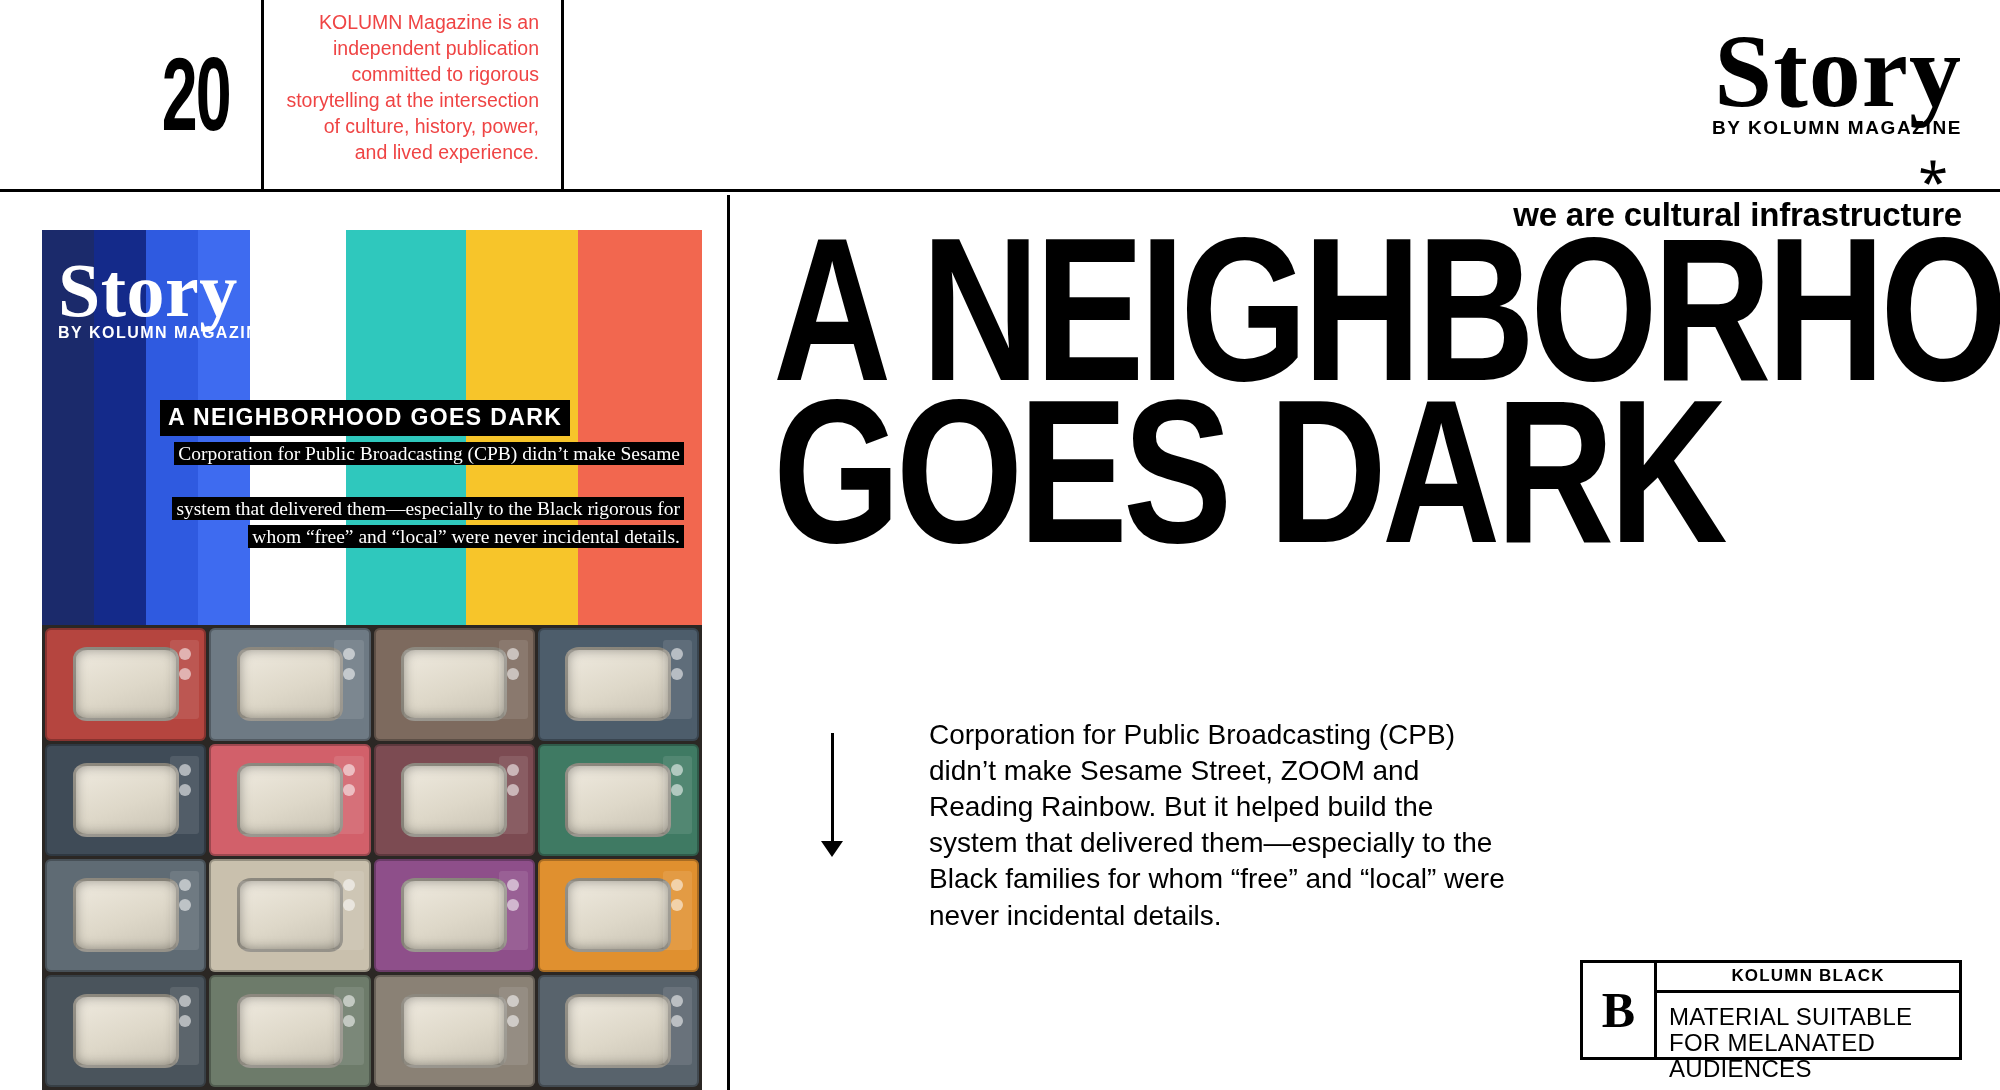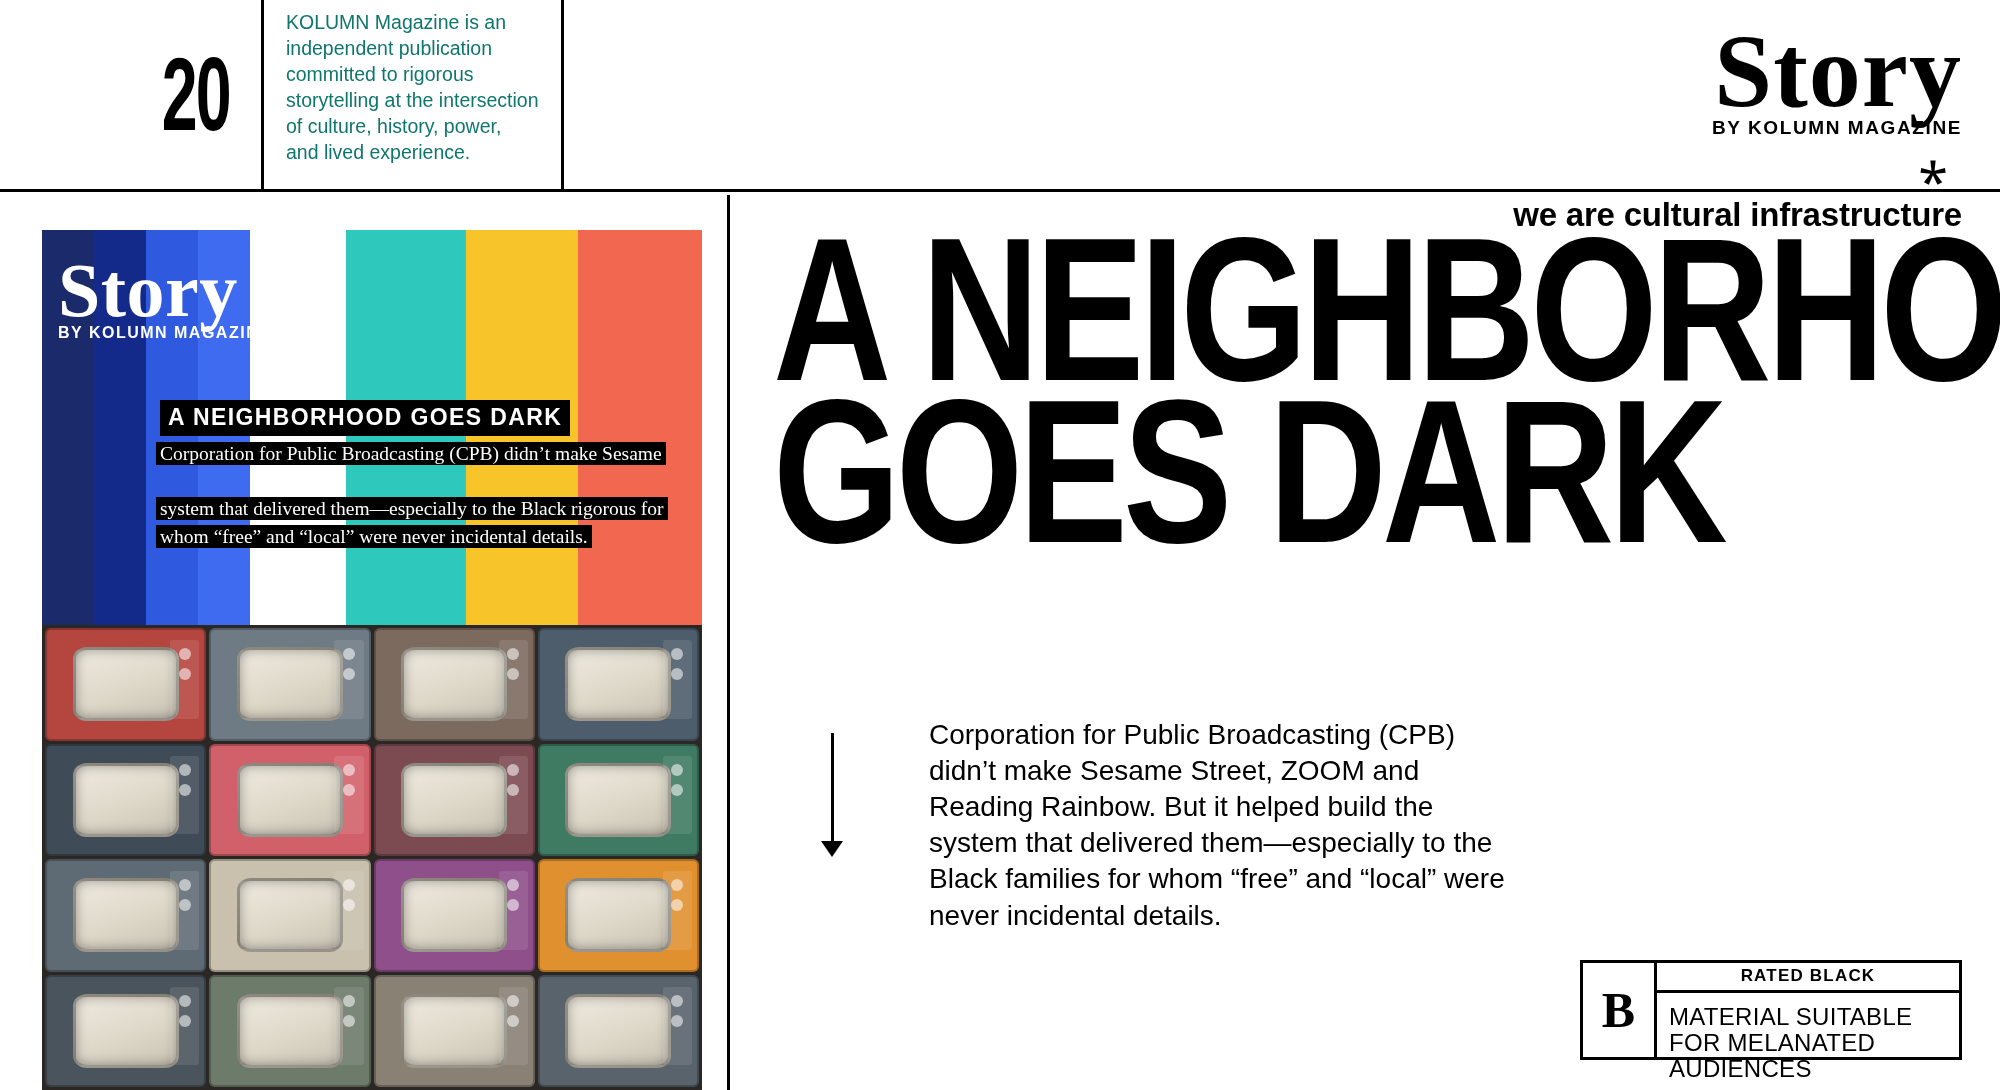--- a/index.html
+++ b/index.html
@@ -53,21 +53,22 @@
   .blurb-cell {
     width: 300px;
     padding: 10px 22px 0 22px;
     display: flex;
     align-items: flex-start;
     border-right: 3px solid #000;
   }
   .blurb-text {
     font-size: 19.5px;
     line-height: 1.33;
-    color: #0f766e;
+    color: #ef4444;
+    text-align: right;
   }
   .topbar-rest {
     flex: 1;
     position: relative;
   }
 
   
   .masthead {
     position: absolute;
     right: 38px;
@@ -179,21 +180,21 @@
     font-size: 23px;
     font-weight: 700;
     letter-spacing: 1.4px;
     padding: 4px 8px 5px 8px;
   }
   .cover-head .deck {
     margin-top: 4px;
     font-family: "Liberation Serif", serif;
     font-size: 19.5px;
     line-height: 1.42;
-    text-align: left;
+    text-align: right;
     color: #fff;
   }
   .cover-head .deck span {
     background: #000;
     box-shadow: 4px 0 0 #000, -4px 0 0 #000;
     padding: 1px 0;
   }
 
   
   .tvwall {
@@ -517,19 +518,19 @@
       <span class="l2">GOES DARK</span>
     </h1>
 
     <div class="arrow"></div>
 
     <p class="standfirst">Corporation for Public Broadcasting (CPB) didn’t make Sesame Street, ZOOM and Reading Rainbow. But it helped build the system that delivered them—especially to the Black families for whom “free” and “local” were never incidental details.</p>
 
     <div class="rating">
       <div class="mark">B</div>
       <div class="body">
-        <div class="title">RATED BLACK</div>
+        <div class="title">KOLUMN BLACK</div>
         <div class="desc">MATERIAL SUITABLE FOR MELANATED AUDIENCES</div>
       </div>
     </div>
   </div>
 
 </div>
 
 </body></html>

